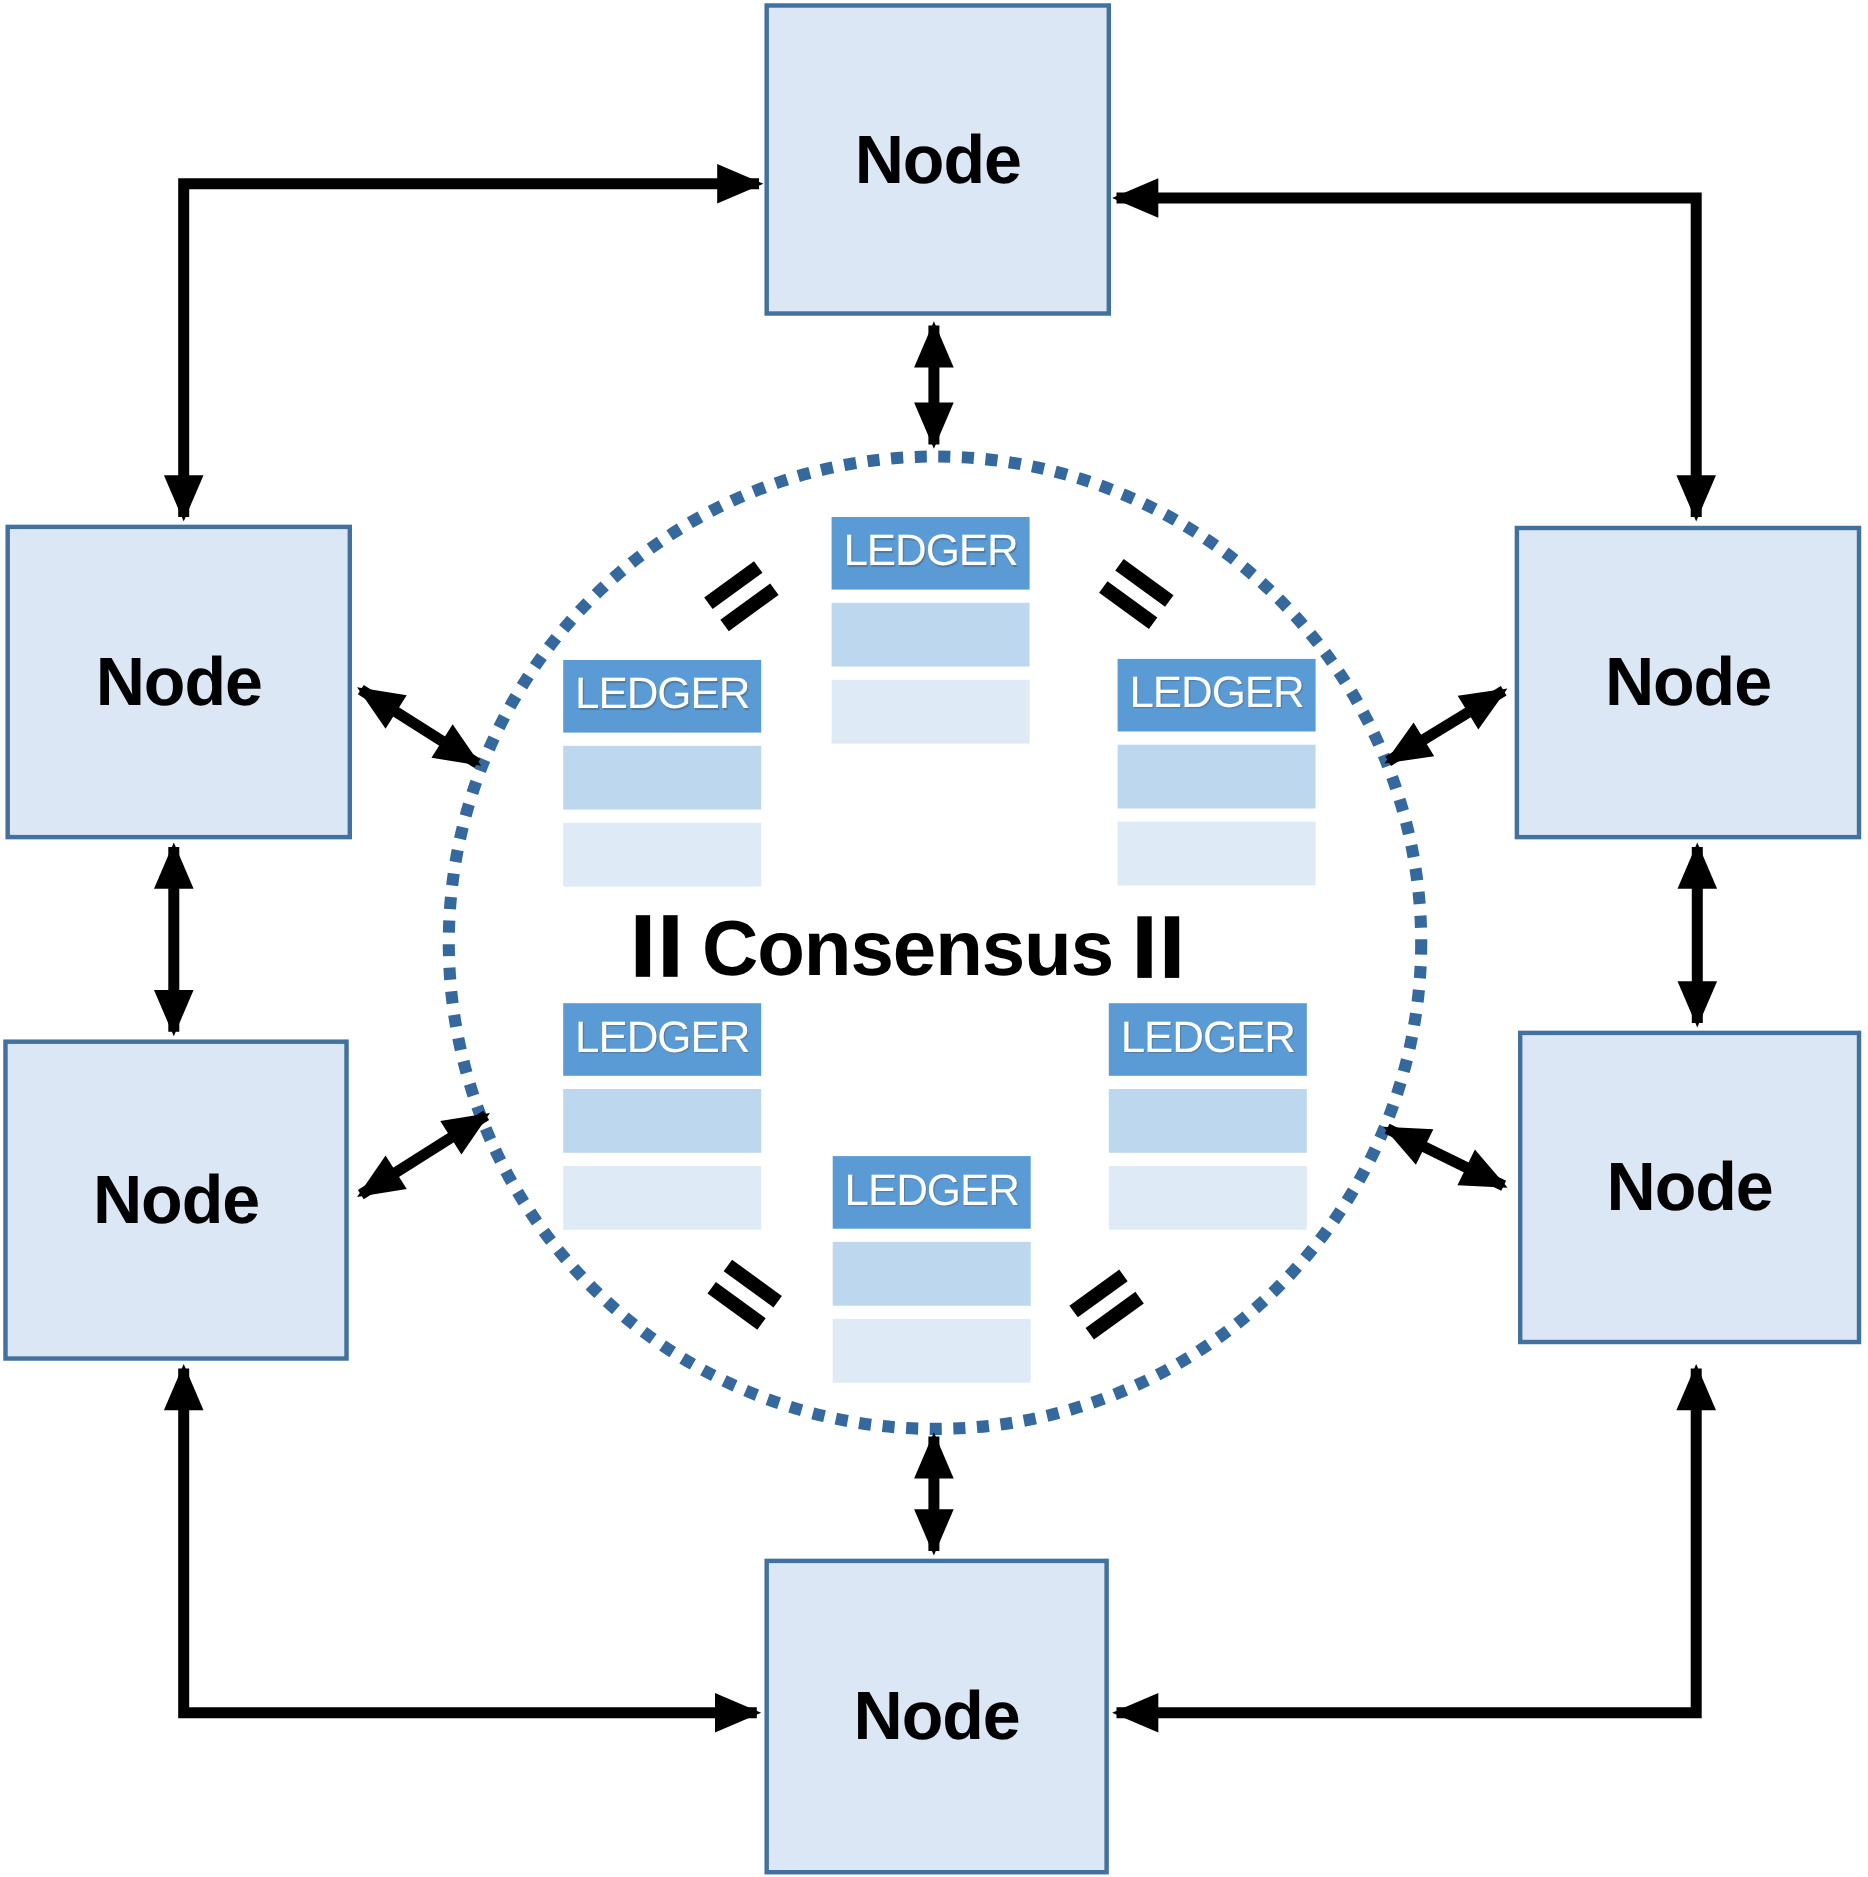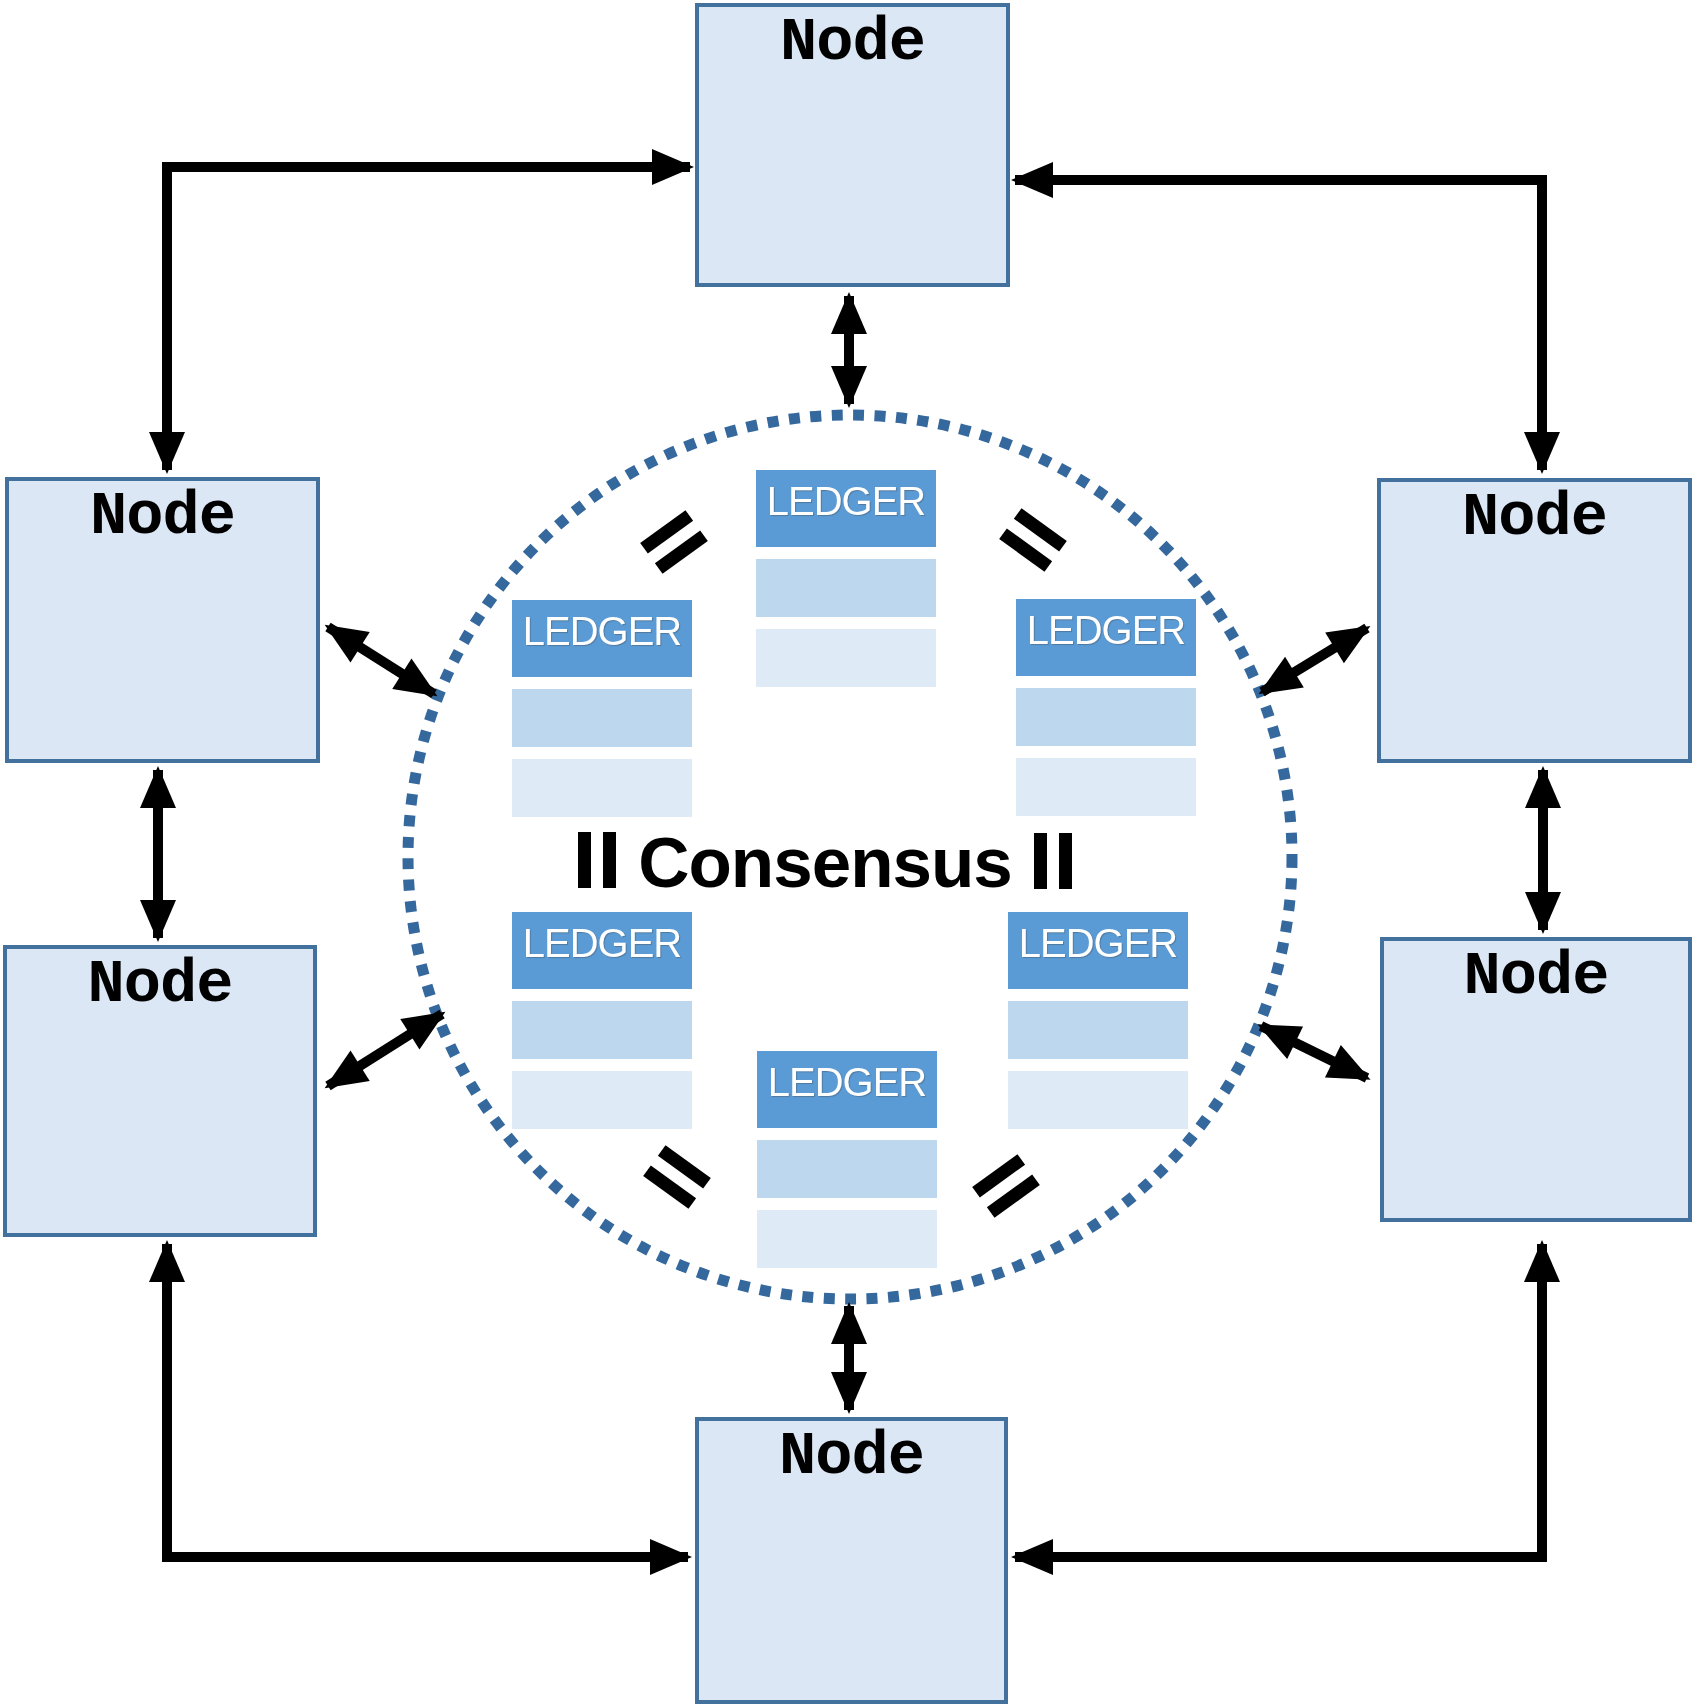--- a/index.html
+++ b/index.html
@@ -39,35 +39,35 @@
     fill: none;
     stroke: var(--arrow);
     stroke-width: 10;
   }
   marker path { fill: var(--arrow); }
   .node {
     position: absolute;
     background: var(--node-fill);
     border: 4px solid var(--node-border);
     display: flex;
+    align-items: center;
     justify-content: center;
-    font-family: Liberation Mono, monospace;
   }
   .node-label {
     font-size: 62px;
     font-weight: bold;
     color: var(--label-text);
     letter-spacing: -1px;
   }
   .ledger {
     position: absolute;
     width: 180px;
   }
   .ledger-header {
-    height: 77px;
+    height: 66px;
     background: var(--ledger-header);
     color: var(--ledger-header-text);
     font-size: 40px;
     letter-spacing: -1px;
     text-align: center;
     line-height: 62px;
     text-shadow: 1px 1px 1px rgba(60,60,60,0.35);
   }
   .ledger-row {
     height: 58px;

